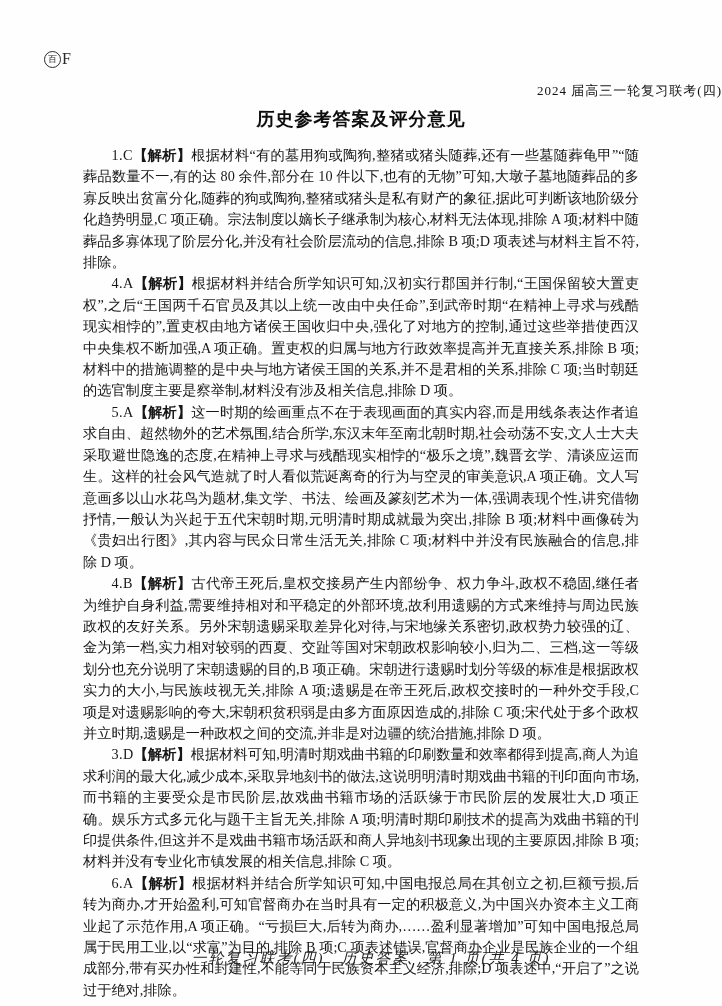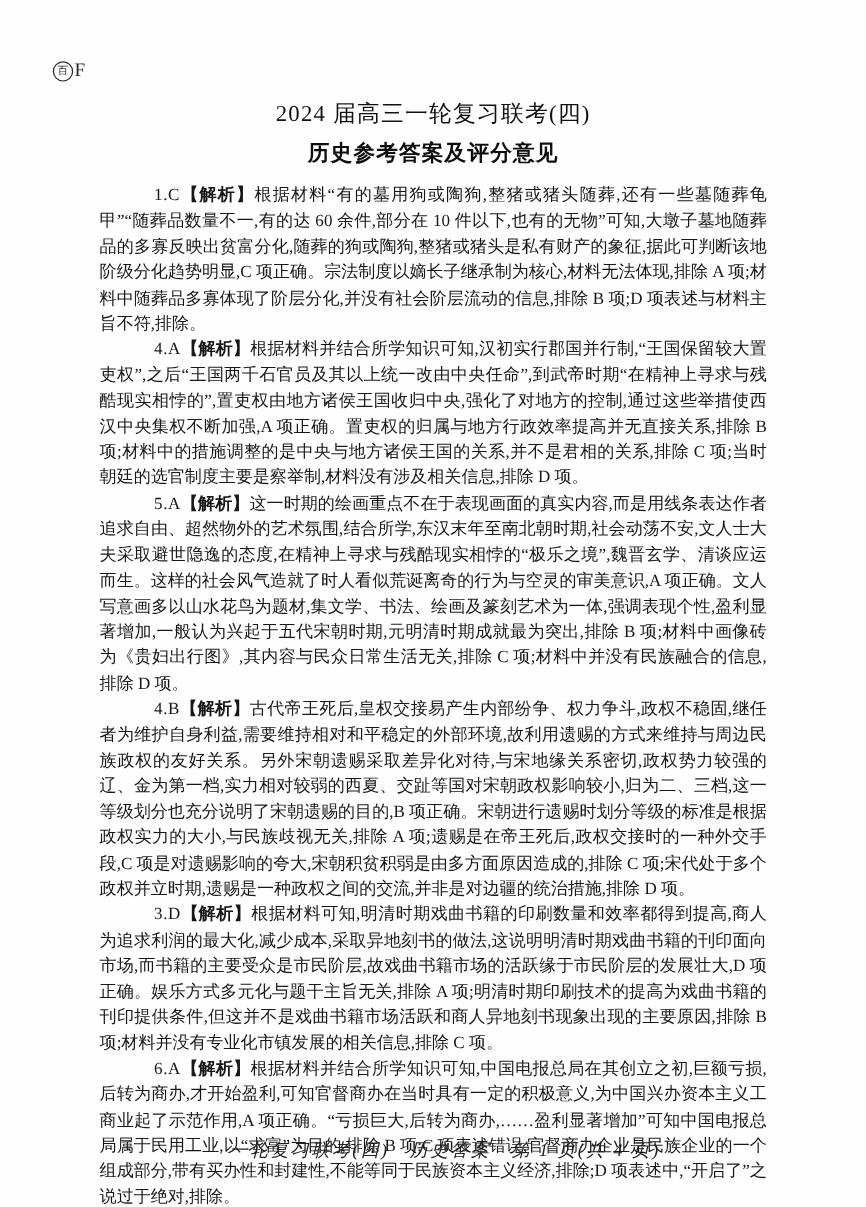--- a/index.html
+++ b/index.html
@@ -38,24 +38,25 @@
     line-height: 1;
     margin-right: 1px;
     font-family: "Liberation Serif", serif;
   }
   .brand .letter {
     font-family: "Liberation Serif", serif;
     font-size: 16px;
   }
   .titles { padding-top: 82px; text-align: center; }
   .title-main {
-    font-size: 19px;
+    font-size: 13px;
     letter-spacing: 1px;
     font-family: "Liberation Serif", "DejaVu Serif", serif;
     color: #111;
+    text-align: right;
   }
   .title-sub {
     margin-top: 7px;
     font-size: 18px;
     font-weight: bold;
     letter-spacing: 1px;
     font-family: Liberation Sans, sans-serif;
     color: #0d0d0d;
   }
   .content {
@@ -63,21 +64,21 @@
     margin: 14px auto 0 auto;
     font-size: 14.2px;
     line-height: 21.4px;
     text-align: justify;
     color: #171717;
   }
   .content p {
     margin: 0;
     text-indent: 2em;
   }
-  .ans-head { letter-spacing: 0.5px; margin-left: 17px; }
+  .ans-head { letter-spacing: 0.5px; }
   .ans-tag {
     font-family: "Liberation Sans", "DejaVu Sans", sans-serif;
     font-weight: bold;
   }
   .footer {
     position: absolute;
     left: 0;
     right: 0;
     bottom: 38px;
     text-align: center;
@@ -98,23 +99,23 @@
     <span class="circle">百</span>
       <span class="letter">F</span>
   </div>
 
   <div class="titles">
     <div class="title-main">2024 届高三一轮复习联考(四)</div>
     <div class="title-sub">历史参考答案及评分意见</div>
   </div>
 
   <div class="content">
-    <p><span class="ans-head">1.C</span><span class="ans-tag">【解析】</span><span>根据材料“有的墓用狗或陶狗,整猪或猪头随葬,还有一些墓随葬龟甲”“随葬品数量不一,有的达 60 余件,部分在 10 件以下,也有的无物”可知,大墩子墓地随葬品的多寡反映出贫富分化,随葬的狗或陶狗,整猪或猪头是私有财产的象征,据此可判断该地阶级分化趋势明显,C 项正确。宗法制度以嫡长子继承制为核心,材料无法体现,排除 A 项;材料中随葬品多寡体现了阶层分化,并没有社会阶层流动的信息,排除 B 项;D 项表述与材料主旨不符,排除。</span></p>
+    <p><span class="ans-head">1.C</span><span class="ans-tag">【解析】</span><span>根据材料“有的墓用狗或陶狗,整猪或猪头随葬,还有一些墓随葬龟甲”“随葬品数量不一,有的达 80 余件,部分在 10 件以下,也有的无物”可知,大墩子墓地随葬品的多寡反映出贫富分化,随葬的狗或陶狗,整猪或猪头是私有财产的象征,据此可判断该地阶级分化趋势明显,C 项正确。宗法制度以嫡长子继承制为核心,材料无法体现,排除 A 项;材料中随葬品多寡体现了阶层分化,并没有社会阶层流动的信息,排除 B 项;D 项表述与材料主旨不符,排除。</span></p>
     <p><span class="ans-head">4.A</span><span class="ans-tag">【解析】</span><span>根据材料并结合所学知识可知,汉初实行郡国并行制,“王国保留较大置吏权”,之后“王国两千石官员及其以上统一改由中央任命”,到武帝时期“在精神上寻求与残酷现实相悖的”,置吏权由地方诸侯王国收归中央,强化了对地方的控制,通过这些举措使西汉中央集权不断加强,A 项正确。置吏权的归属与地方行政效率提高并无直接关系,排除 B 项;材料中的措施调整的是中央与地方诸侯王国的关系,并不是君相的关系,排除 C 项;当时朝廷的选官制度主要是察举制,材料没有涉及相关信息,排除 D 项。</span></p>
-    <p><span class="ans-head">5.A</span><span class="ans-tag">【解析】</span><span>这一时期的绘画重点不在于表现画面的真实内容,而是用线条表达作者追求自由、超然物外的艺术氛围,结合所学,东汉末年至南北朝时期,社会动荡不安,文人士大夫采取避世隐逸的态度,在精神上寻求与残酷现实相悖的“极乐之境”,魏晋玄学、清谈应运而生。这样的社会风气造就了时人看似荒诞离奇的行为与空灵的审美意识,A 项正确。文人写意画多以山水花鸟为题材,集文学、书法、绘画及篆刻艺术为一体,强调表现个性,盈利显著增加,一般认为兴起于五代宋朝时期,元明清时期成就最为突出,排除 B 项;材料中画像砖为《贵妇出行图》,其内容与民众日常生活无关,排除 C 项;材料中并没有民族融合的信息,排除 D 项。</span></p>
+    <p><span class="ans-head">5.A</span><span class="ans-tag">【解析】</span><span>这一时期的绘画重点不在于表现画面的真实内容,而是用线条表达作者追求自由、超然物外的艺术氛围,结合所学,东汉末年至南北朝时期,社会动荡不安,文人士大夫采取避世隐逸的态度,在精神上寻求与残酷现实相悖的“极乐之境”,魏晋玄学、清谈应运而生。这样的社会风气造就了时人看似荒诞离奇的行为与空灵的审美意识,A 项正确。文人写意画多以山水花鸟为题材,集文学、书法、绘画及篆刻艺术为一体,强调表现个性,讲究借物抒情,一般认为兴起于五代宋朝时期,元明清时期成就最为突出,排除 B 项;材料中画像砖为《贵妇出行图》,其内容与民众日常生活无关,排除 C 项;材料中并没有民族融合的信息,排除 D 项。</span></p>
     <p><span class="ans-head">4.B</span><span class="ans-tag">【解析】</span><span>古代帝王死后,皇权交接易产生内部纷争、权力争斗,政权不稳固,继任者为维护自身利益,需要维持相对和平稳定的外部环境,故利用遗赐的方式来维持与周边民族政权的友好关系。另外宋朝遗赐采取差异化对待,与宋地缘关系密切,政权势力较强的辽、金为第一档,实力相对较弱的西夏、交趾等国对宋朝政权影响较小,归为二、三档,这一等级划分也充分说明了宋朝遗赐的目的,B 项正确。宋朝进行遗赐时划分等级的标准是根据政权实力的大小,与民族歧视无关,排除 A 项;遗赐是在帝王死后,政权交接时的一种外交手段,C 项是对遗赐影响的夸大,宋朝积贫积弱是由多方面原因造成的,排除 C 项;宋代处于多个政权并立时期,遗赐是一种政权之间的交流,并非是对边疆的统治措施,排除 D 项。</span></p>
     <p><span class="ans-head">3.D</span><span class="ans-tag">【解析】</span><span>根据材料可知,明清时期戏曲书籍的印刷数量和效率都得到提高,商人为追求利润的最大化,减少成本,采取异地刻书的做法,这说明明清时期戏曲书籍的刊印面向市场,而书籍的主要受众是市民阶层,故戏曲书籍市场的活跃缘于市民阶层的发展壮大,D 项正确。娱乐方式多元化与题干主旨无关,排除 A 项;明清时期印刷技术的提高为戏曲书籍的刊印提供条件,但这并不是戏曲书籍市场活跃和商人异地刻书现象出现的主要原因,排除 B 项;材料并没有专业化市镇发展的相关信息,排除 C 项。</span></p>
     <p><span class="ans-head">6.A</span><span class="ans-tag">【解析】</span><span>根据材料并结合所学知识可知,中国电报总局在其创立之初,巨额亏损,后转为商办,才开始盈利,可知官督商办在当时具有一定的积极意义,为中国兴办资本主义工商业起了示范作用,A 项正确。“亏损巨大,后转为商办,……盈利显著增加”可知中国电报总局属于民用工业,以“求富”为目的,排除 B 项;C 项表述错误,官督商办企业是民族企业的一个组成部分,带有买办性和封建性,不能等同于民族资本主义经济,排除;D 项表述中,“开启了”之说过于绝对,排除。</span></p>
 
   </div>
 
   <div class="footer">一轮复习联考(四)　历史答案　第 1 页(共 4 页)</div>
 
 </div>
 

